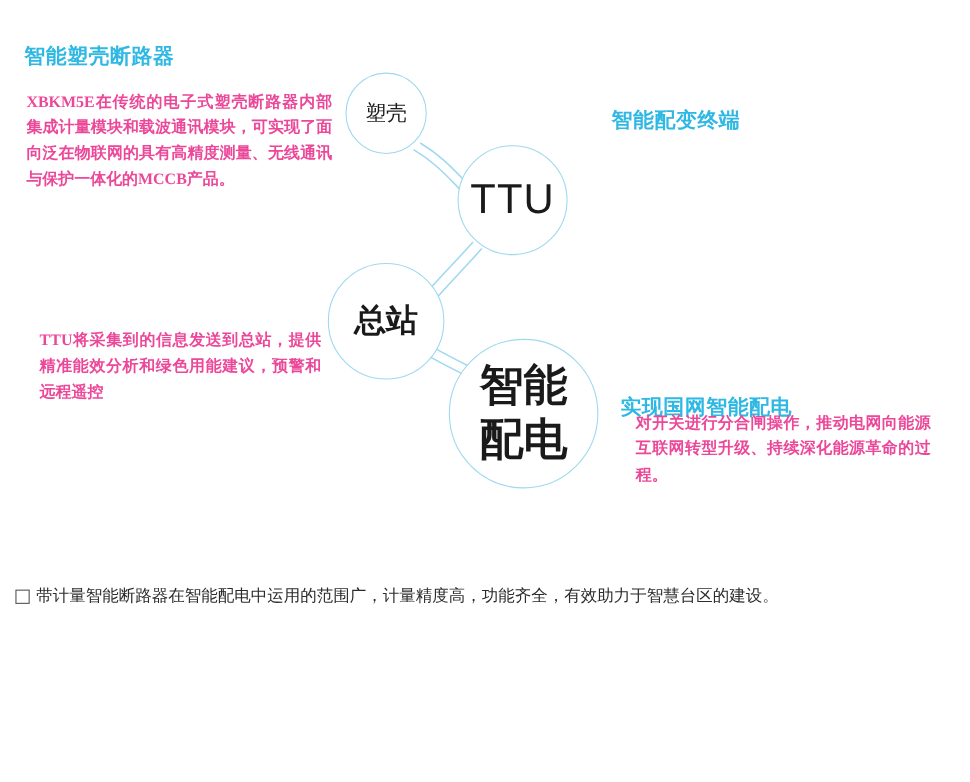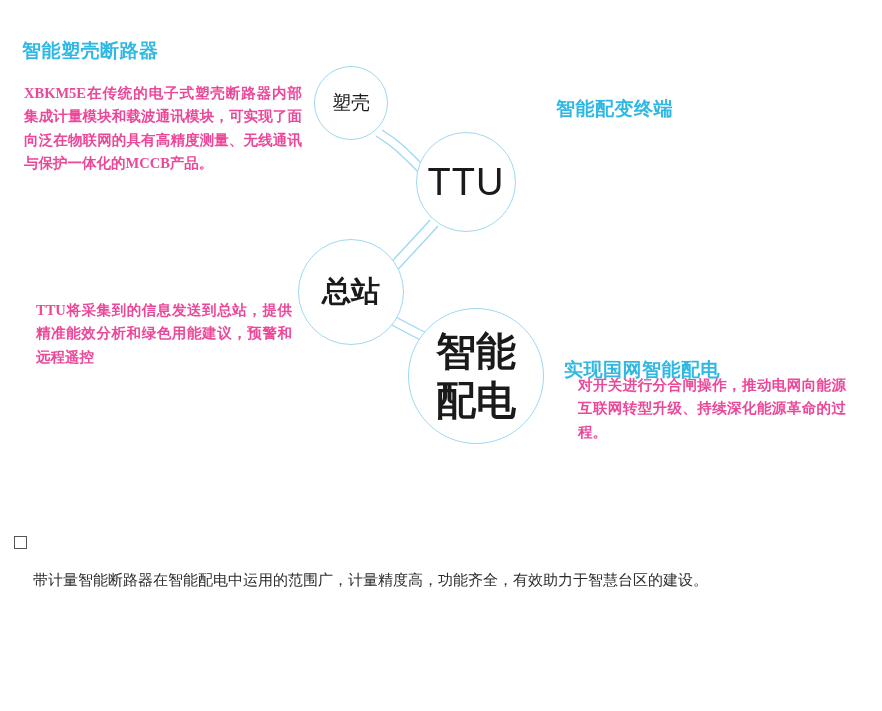--- a/index.html
+++ b/index.html
@@ -125,21 +125,20 @@
     margin-top: 6px;
     margin-right: 6px;
     background: #ffffff;
   }
   .bullet-text {
     font-family: "Liberation Serif", serif;
     font-size: 15px;
     line-height: 1.72;
     color: #2b2b2b;
     text-align: justify;
-    margin-top: 38px;
   }
 </style>
 </head>
 <body>
 
 <div class="page">
 
   <div class="sec-title" id="t1">智能塑壳断路器</div>
   <div class="sec-body" id="b1">XBKM5E在传统的电子式塑壳断路器内部集成计量模块和载波通讯模块，可实现了面向泛在物联网的具有高精度测量、无线通讯与保护一体化的MCCB产品。</div>
 

